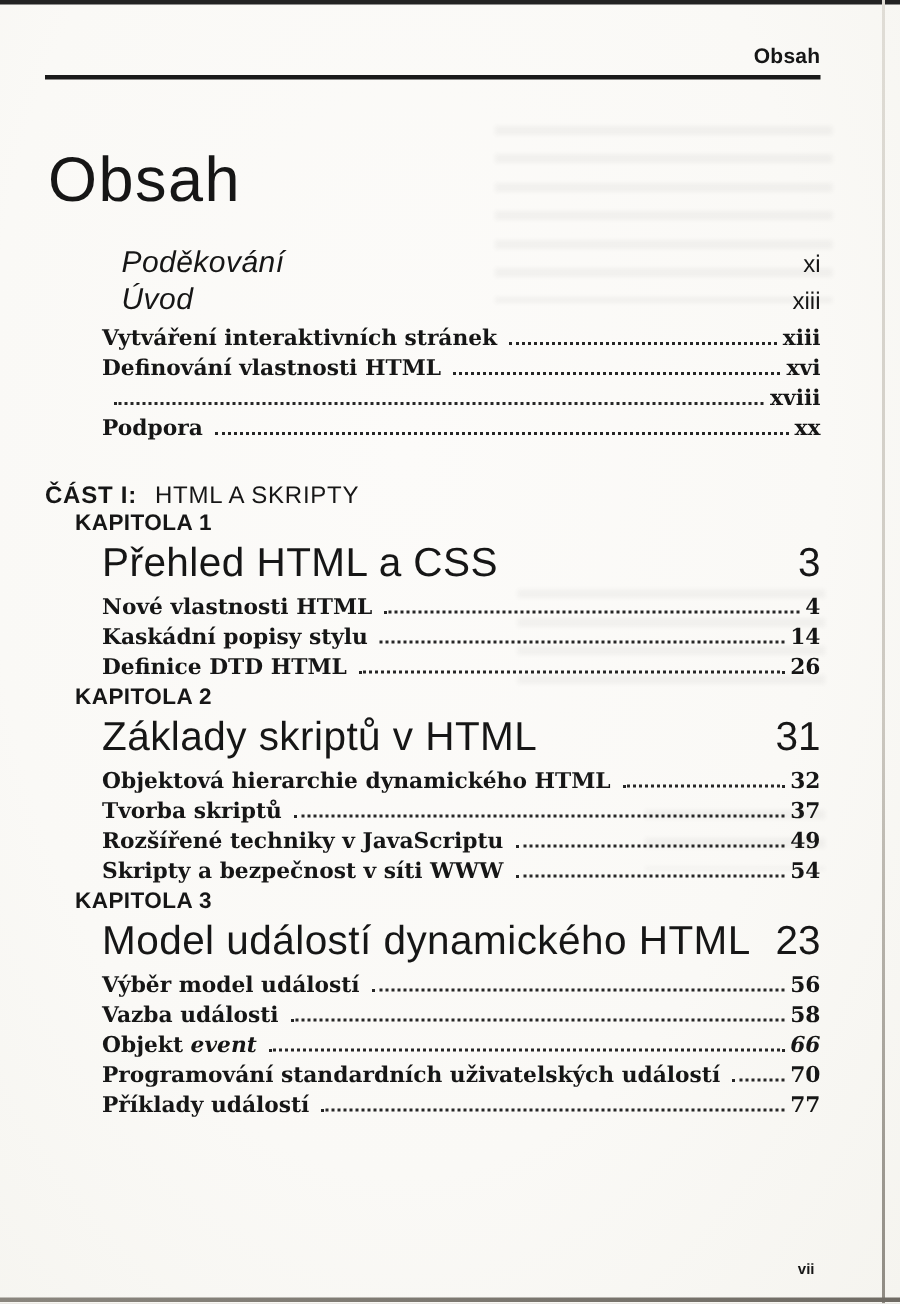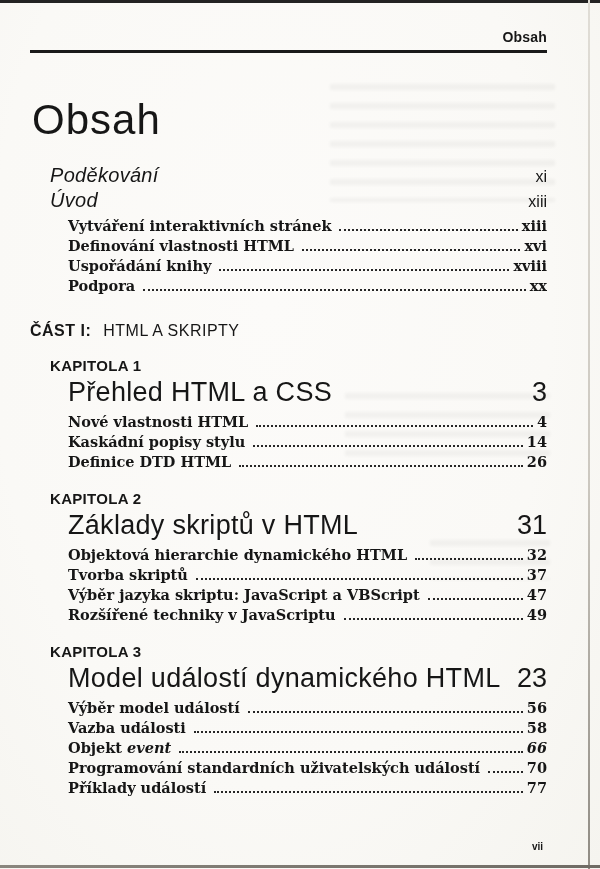--- a/index.html
+++ b/index.html
@@ -12,39 +12,39 @@
   }
   .inner { position:absolute; left:30px; right:53px; top:0; }
 
   .running-head { padding-top:29px; text-align:right; font-size:14px; font-weight:700; letter-spacing:.2px; }
   .head-rule { margin-top:5px; height:3px; background:#1a1a1a; }
 
   .page-title { margin:46px 0 0 2px; font-size:42px; line-height:1; font-weight:400; letter-spacing:1px; }
 
   .fm { margin-top:23px; }
   .fm-row { display:flex; align-items:baseline; padding-left:20px; height:25px; }
-  .fm-label { font-size:20px; font-style:italic; letter-spacing:.3px; }
+  .fm-label { font-size:20px; font-style:italic; letter-spacing:.3px;margin-left:31px; }
   .fm-spacer { flex:1 1 auto; }
   .fm-page { font-size:16px; }
 
   .front-entries { margin-top:3px; }
   .entry-row {
     display:flex; align-items:baseline; padding-left:38px; height:20px;
     font-family:"DejaVu Serif","Liberation Serif",serif; font-weight:700; font-size:14.5px;
   }
   .entry-label em { font-style:italic; }
   .leader { flex:1 1 auto; border-bottom:2px dotted #262626; margin:0 4px 3px 8px; min-width:20px; }
   .entry-page { white-space:nowrap; }
   .entry-page.italic-page { font-style:italic;text-align:right; }
 
   .part-row { margin-top:25px; display:flex; align-items:baseline; }
   .part-label { font-size:16px; font-weight:700; letter-spacing:.5px; }
   .part-title { font-size:16px; margin-left:12px; letter-spacing:.5px; }
 
-  .chapter { margin-top:17px; }
+  .chapter { }
   .kicker { padding-left:20px; font-size:15px; font-weight:700; letter-spacing:.3px; }
   .ch-title-row { display:flex; align-items:baseline; padding-left:38px; margin-top:3px; }
   .ch-title { flex:1 1 auto; font-size:27px; letter-spacing:.3px; }
   .ch-page { font-size:27px; }
   .entries { margin-top:5px; }
 
   .folio { position:absolute; right:57px; bottom:17px; font-size:10px; font-weight:700; }
 
   
   .edge-top { position:absolute; top:0; left:0; width:100%; height:3px; background:#232323; }
@@ -89,21 +89,20 @@
     <span class="entry-label"><span>Vytváření interaktivních stránek</span></span>
     <span class="leader"></span>
     <span class="entry-page">xiii</span>
   </div>
         <div class="entry-row">
     <span class="entry-label"><span>Definování vlastnosti HTML</span></span>
     <span class="leader"></span>
     <span class="entry-page">xvi</span>
   </div>
         <div class="entry-row">
-    <span class="entry-label"><span>Uspořádání knihy</span></span>
     <span class="leader"></span>
     <span class="entry-page">xviii</span>
   </div>
         <div class="entry-row">
     <span class="entry-label"><span>Podpora</span></span>
     <span class="leader"></span>
     <span class="entry-page">xx</span>
   </div>
       </div>
 
@@ -148,28 +147,28 @@
     <span class="entry-label"><span>Objektová hierarchie dynamického HTML</span></span>
     <span class="leader"></span>
     <span class="entry-page">32</span>
   </div>
             <div class="entry-row">
     <span class="entry-label"><span>Tvorba skriptů</span></span>
     <span class="leader"></span>
     <span class="entry-page">37</span>
   </div>
             <div class="entry-row">
-    <span class="entry-label"><span>Výběr jazyka skriptu: JavaScript a VBScript</span></span>
-    <span class="leader"></span>
-    <span class="entry-page">47</span>
-  </div>
-            <div class="entry-row">
     <span class="entry-label"><span>Rozšířené techniky v JavaScriptu</span></span>
     <span class="leader"></span>
     <span class="entry-page">49</span>
+  </div>
+            <div class="entry-row">
+    <span class="entry-label"><span>Skripty a bezpečnost v síti WWW</span></span>
+    <span class="leader"></span>
+    <span class="entry-page">54</span>
   </div>
           </div>
   </section>
         <section class="chapter">
     <div class="kicker">KAPITOLA 3</div>
     <div class="ch-title-row">
       <span class="ch-title">Model událostí dynamického HTML</span>
       <span class="ch-page">23</span>
     </div>
     <div class="entries">

